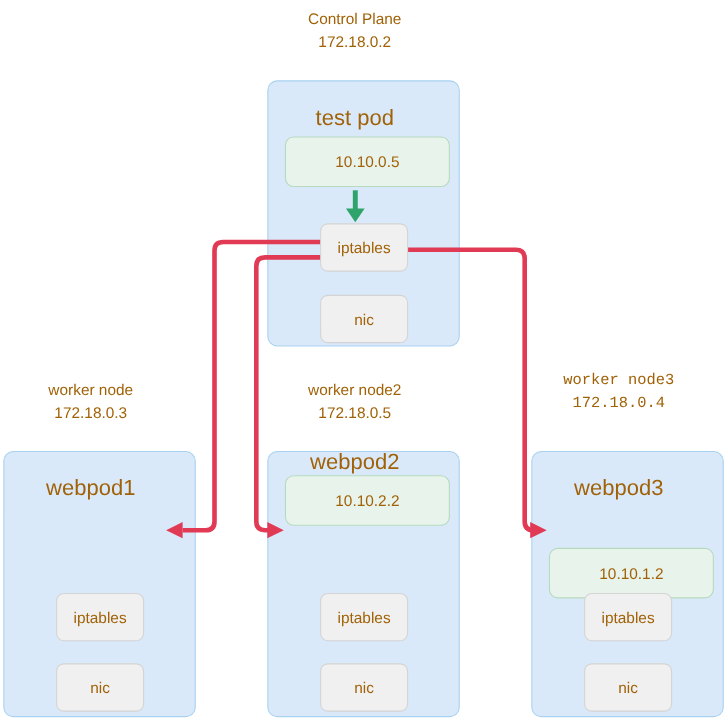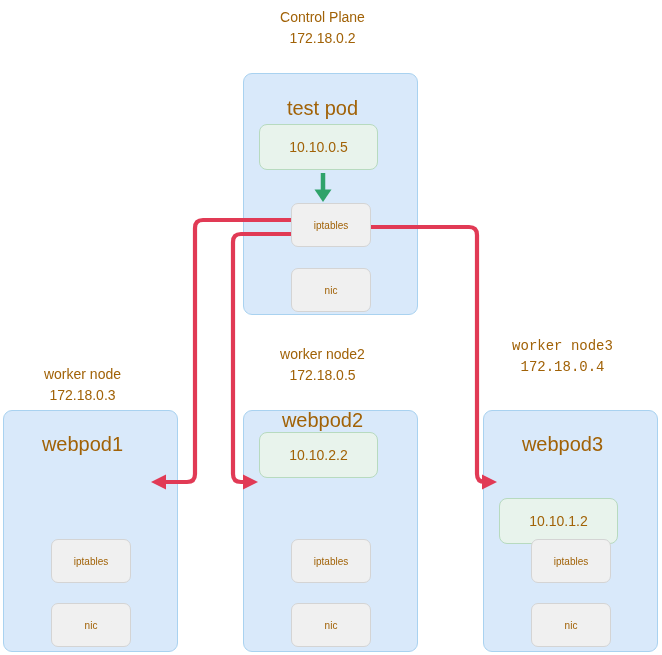--- a/index.html
+++ b/index.html
@@ -31,21 +31,21 @@
   }
   .pod-name {
     position: absolute;
     width: 127px;
     text-align: center;
     font-size: 20px;
     line-height: 16px;
   }
   .ip-box {
     position: absolute;
-    width: 119px;
+    width: 150px;
     height: 46px;
     background: #e8f3ec;
     border: 1.5px solid #b7dabf;
     border-radius: 8px;
     box-sizing: border-box;
     display: flex;
     align-items: center;
     justify-content: center;
     font-size: 14px;
   }
@@ -53,21 +53,21 @@
     position: absolute;
     width: 80px;
     height: 44px;
     background: #f0f0f0;
     border: 1.5px solid #d4d4d4;
     border-radius: 7px;
     box-sizing: border-box;
     display: flex;
     align-items: center;
     justify-content: center;
-    font-size: 10px;
+    font-size: 14px;
   }
   svg.overlay {
     position: absolute;
     left: 0; top: 0;
     width: 662px; height: 655px;
     pointer-events: none;
   }
 </style>
 </head>
 <body>
@@ -83,21 +83,21 @@
   <div class="ip-box" style="left:259px; top:124px;">
     <span>10.10.0.5</span>
   </div>
   <div class="comp-box" style="left:291px; top:203px;">
     <span>iptables</span>
   </div>
   <div class="comp-box" style="left:291px; top:268px;">
     <span>nic</span>
   </div>
 
-  <div class="node-label" style="left:0px; top:364px;">
+  <div class="node-label" style="left:0px; top:344px;">
     <div>worker node</div>
     <div>172.18.0.3</div>
   </div>
   <div class="node-box" style="left:3px; top:410px;"></div>
   <div class="pod-name" style="left:19px; top:436px;">webpod1</div>
   <div class="comp-box" style="left:51px; top:539px;">
     <span>iptables</span>
   </div>
   <div class="comp-box" style="left:51px; top:603px;">
     <span>nic</span>

